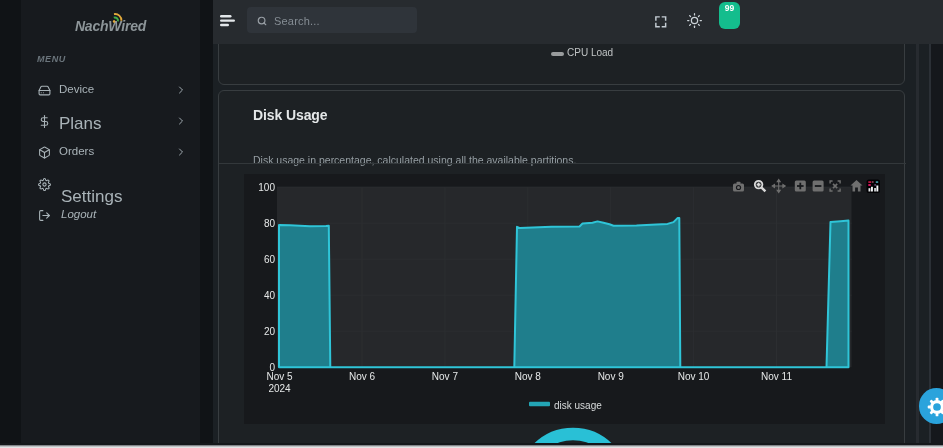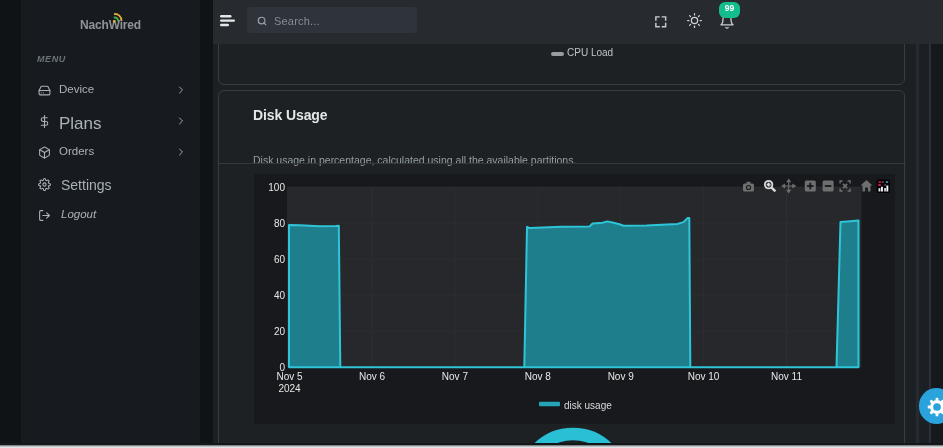--- a/index.html
+++ b/index.html
@@ -6,21 +6,21 @@
   html,body { width:943px; height:448px; overflow:hidden; }
   body { position:relative; background:#101316; font-family:"Liberation Sans", sans-serif; }
   .abs { position:absolute; }
   svg { display:block; }
 </style>
 </head>
 <body>
 
 <div class="abs" style="left:21px; top:0; width:179px; height:448px; background:#171a1e;">
 
-  <div class="abs" style="left:0; top:18px; width:179px; text-align:center; font-size:12px; font-weight:bold; color:#8d9599; letter-spacing:-0.2px;">NachWired</div>
+  <div class="abs" style="left:0; top:18px; width:179px; text-align:center; font-size:14px; font-style:italic; font-weight:bold; color:#8d9599; letter-spacing:-0.2px;">NachWired</div>
   <svg class="abs" style="left:89px; top:11px;" width="16" height="13" viewBox="0 0 16 13">
     <g transform="rotate(42 4.5 10)">
       <path d="M-0.5 5.2 A 6.4 6.4 0 0 1 9.5 5.2" fill="none" stroke="#e2a93b" stroke-width="1.9"></path>
       <path d="M1.7 8.0 A 3.2 3.2 0 0 1 7.3 8.0" fill="none" stroke="#3fae49" stroke-width="1.9"></path>
       <circle cx="4.5" cy="10.6" r="1.3" fill="#e2a93b"></circle>
     </g>
   </svg>
 
   <div class="abs" style="left:16px; top:54px; font-size:9px; font-weight:bold; color:#6b757c; letter-spacing:0.6px;font-style:italic;">MENU</div>
 
@@ -61,21 +61,21 @@
     <svg class="abs" style="left:154px; top:62px;" width="12" height="12" viewBox="0 0 24 24" fill="none" stroke="#a0aab0" stroke-width="2" stroke-linecap="round" stroke-linejoin="round">
         <polyline points="9 18 15 12 9 6"></polyline>
       </svg>
 
     <div class="abs" style="left:17px; top:94px;">
       <svg width="13" height="13" viewBox="0 0 24 24" fill="none" stroke="#a9b3b8" stroke-width="2" stroke-linecap="round" stroke-linejoin="round">
           <circle cx="12" cy="12" r="3"></circle>
           <path d="M19.4 15a1.65 1.65 0 0 0 .33 1.82l.06.06a2 2 0 0 1 0 2.83 2 2 0 0 1-2.83 0l-.06-.06a1.65 1.65 0 0 0-1.82-.33 1.65 1.65 0 0 0-1 1.51V21a2 2 0 0 1-2 2 2 2 0 0 1-2-2v-.09A1.65 1.65 0 0 0 9 19.4a1.65 1.65 0 0 0-1.82.33l-.06.06a2 2 0 0 1-2.83 0 2 2 0 0 1 0-2.83l.06-.06a1.65 1.65 0 0 0 .33-1.82 1.65 1.65 0 0 0-1.51-1H3a2 2 0 0 1-2-2 2 2 0 0 1 2-2h.09A1.65 1.65 0 0 0 4.6 9a1.65 1.65 0 0 0-.33-1.82l-.06-.06a2 2 0 0 1 0-2.83 2 2 0 0 1 2.83 0l.06.06a1.65 1.65 0 0 0 1.82.33H9a1.65 1.65 0 0 0 1-1.51V3a2 2 0 0 1 2-2 2 2 0 0 1 2 2v.09a1.65 1.65 0 0 0 1 1.51 1.65 1.65 0 0 0 1.82-.33l.06-.06a2 2 0 0 1 2.83 0 2 2 0 0 1 0 2.83l-.06.06a1.65 1.65 0 0 0-.33 1.82V9a1.65 1.65 0 0 0 1.51 1H21a2 2 0 0 1 2 2 2 2 0 0 1-2 2h-.09a1.65 1.65 0 0 0-1.51 1z"></path>
         </svg>
     </div>
-    <div class="abs" style="left:40px; top:93px; font-size:14px; color:#a9b3b8;">Settings</div>
+    <div class="abs" style="left:40px; top:103px; font-size:17px; color:#a9b3b8;">Settings</div>
 
     <div class="abs" style="left:17px; top:125px;">
       <svg width="13" height="13" viewBox="0 0 24 24" fill="none" stroke="#a9b3b8" stroke-width="2" stroke-linecap="round" stroke-linejoin="round">
           <path d="M9 21H5a2 2 0 0 1-2-2V5a2 2 0 0 1 2-2h4"></path>
           <polyline points="16 17 21 12 16 7"></polyline>
           <line x1="21" y1="12" x2="9" y2="12"></line>
         </svg>
     </div>
     <div class="abs" style="left:40px; top:124px; font-size:11.5px; color:#a9b3b8;font-style:italic;">Logout</div>
   </div>
@@ -110,42 +110,42 @@
       <line x1="21" y1="12" x2="23" y2="12"></line>
       <line x1="4.22" y1="19.78" x2="5.64" y2="18.36"></line>
       <line x1="18.36" y1="5.64" x2="19.78" y2="4.22"></line>
     </svg>
 
   <svg class="abs" style="left:506px; top:13px;" width="16" height="17" viewBox="0 0 24 24" fill="none" stroke="#c6cdd3" stroke-width="2" stroke-linecap="round" stroke-linejoin="round">
       <path d="M18 8A6 6 0 0 0 6 8c0 7-3 9-3 9h18s-3-2-3-9"></path>
       <path d="M13.73 21a2 2 0 0 1-3.46 0"></path>
     </svg>
 
-  <div class="abs" style="left:506px; top:2px; width:21px; height:16px; background:#14bd8d; border-radius:6px; text-align:center; font-size:8.5px; font-weight:bold; color:#fff; line-height:12px;">99</div>
+  <div class="abs" style="left:506px; top:2px; width:21px; height:27px; background:#14bd8d; border-radius:6px; text-align:center; font-size:8.5px; font-weight:bold; color:#fff; line-height:12px;">99</div>
 
 </div>
 
 <div class="abs" style="left:213px; top:44px; width:730px; height:404px; background:#1b2024; overflow:hidden;text-align:right;">
 
   <div class="abs" style="left:703px; top:0; width:2.5px; height:404px; background:#272b30;"></div>
 
   <div class="abs" style="left:715.5px; top:0; width:2px; height:404px; background:#2b3036;"></div>
   <div class="abs" style="left:717.5px; top:0; width:12.5px; height:404px; background:#15181c;"></div>
 
   <div class="abs" style="left:5px; top:-15px; width:686.5px; height:56.3px; background:#1d2124; border:1px solid #383d40; border-radius:6px;">
     <div class="abs" style="left:332px; top:21.5px; width:13px; height:4px; background:#999c9d; border-radius:2px;"></div>
     <div class="abs" style="left:348px; top:17px; font-size:10px; color:#c0c4c5;">CPU Load</div>
   </div>
 
   <div class="abs" style="left:5px; top:46.2px; width:686.5px; height:400px; background:#1d2124; border:1px solid #383d40; border-radius:6px;">
     <div class="abs" style="left:34px; top:16px; font-size:14px; font-weight:bold; color:#e4e7e8; letter-spacing:-0.1px;">Disk Usage</div>
     <div class="abs" style="left:34px; top:35px; font-size:10.5px; color:#969fa4;margin-top:28px;">Disk usage in percentage, calculated using all the available partitions.</div>
     <div class="abs" style="left:0px; top:71.4px; width:686.5px; height:1px; background:#33383b;"></div>
 
-    <div class="abs" style="left:35px; top:83.2px; width:641px; height:250px; background:#17191c;">
+    <div class="abs" style="left:25px; top:83.2px; width:641px; height:250px; background:#17191c;">
       <svg width="641" height="250" viewBox="0 0 641 250">
 
         <rect x="33" y="13.2" width="574.5" height="180" fill="#26282b"></rect>
 
         <g stroke="#2c2e31" stroke-width="1">
           <line x1="33" y1="13.2" x2="607.5" y2="13.2"></line>
           <line x1="33" y1="49.2" x2="607.5" y2="49.2"></line>
           <line x1="33" y1="85.2" x2="607.5" y2="85.2"></line>
           <line x1="33" y1="121.2" x2="607.5" y2="121.2"></line>
           <line x1="33" y1="157.2" x2="607.5" y2="157.2"></line>

